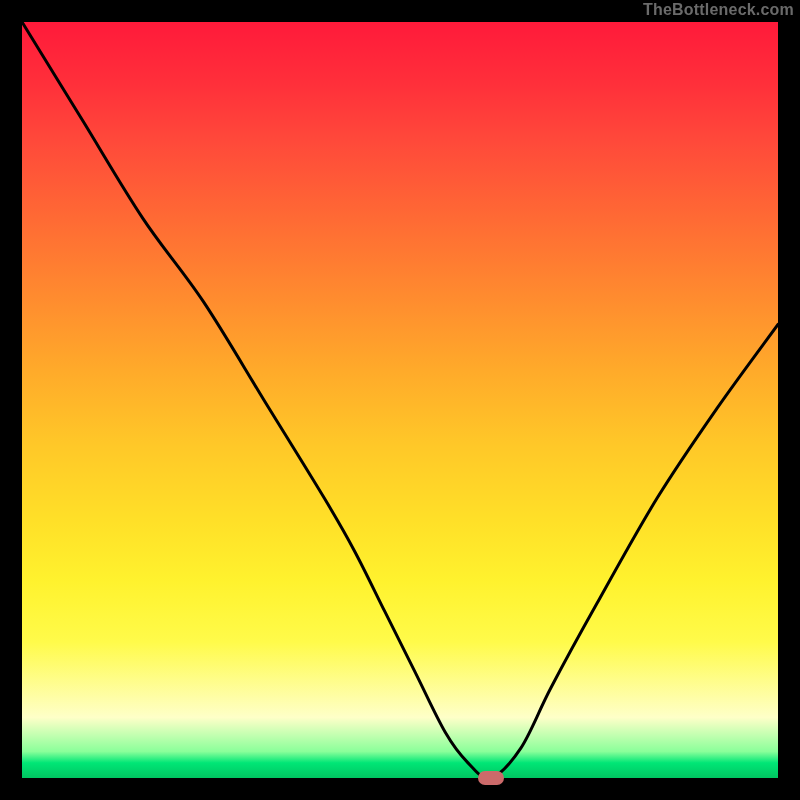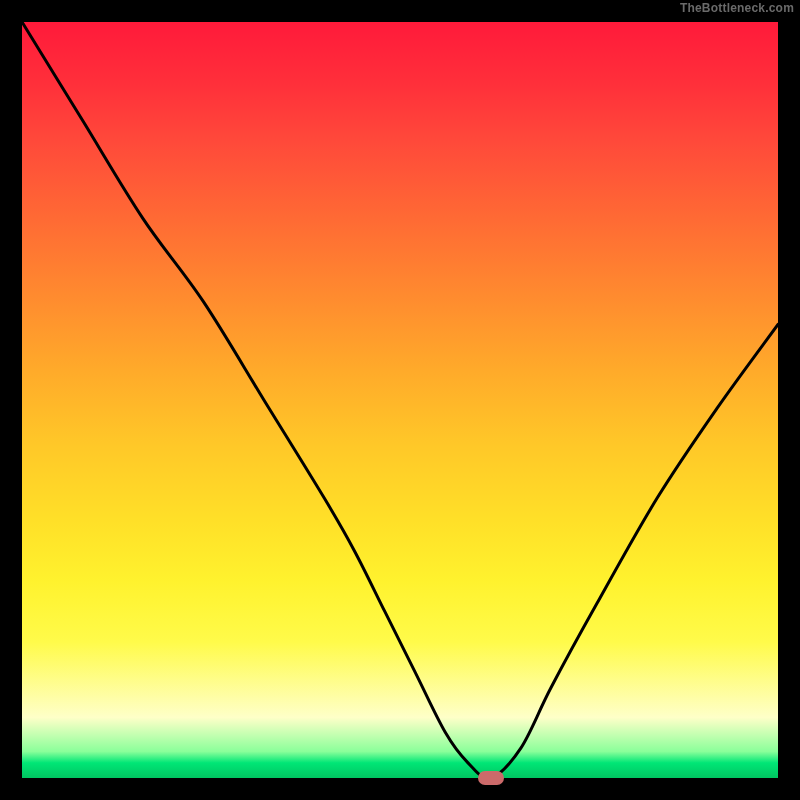--- a/index.html
+++ b/index.html
@@ -39,21 +39,21 @@
       #8aff9a 96.5%,
       #00e676 98%,
       #00c561 100%
     );
   }
   .watermark {
     position: absolute;
     top: 1px;
     right: 6px;
     font-family: Arial, Helvetica, sans-serif;
-    font-size: 12px;
+    font-size: 16px;
     font-weight: 600;
     color: #6a6a6a;
     letter-spacing: 0.2px;
     user-select: none;
   }
   svg.curve {
     position: absolute;
     left: 22px;
     top: 22px;
     width: 756px;

